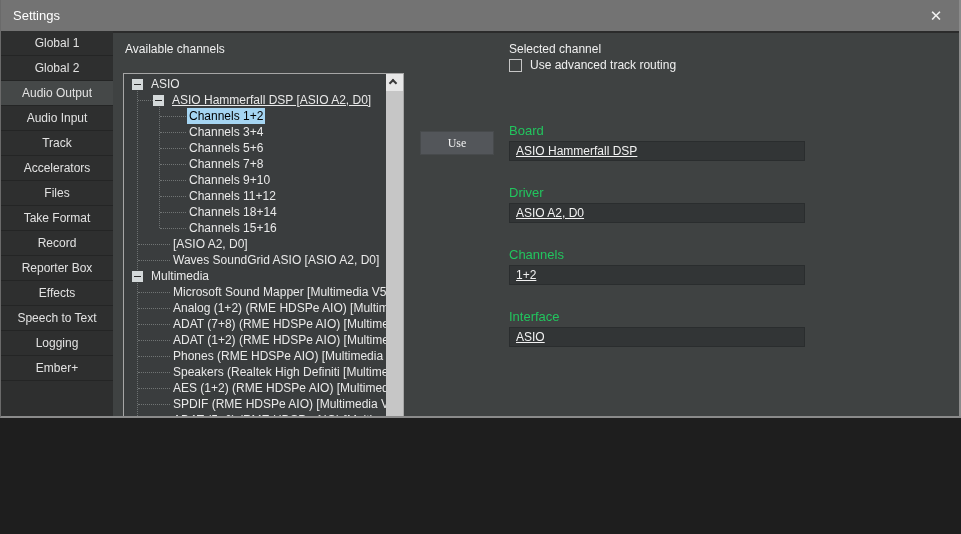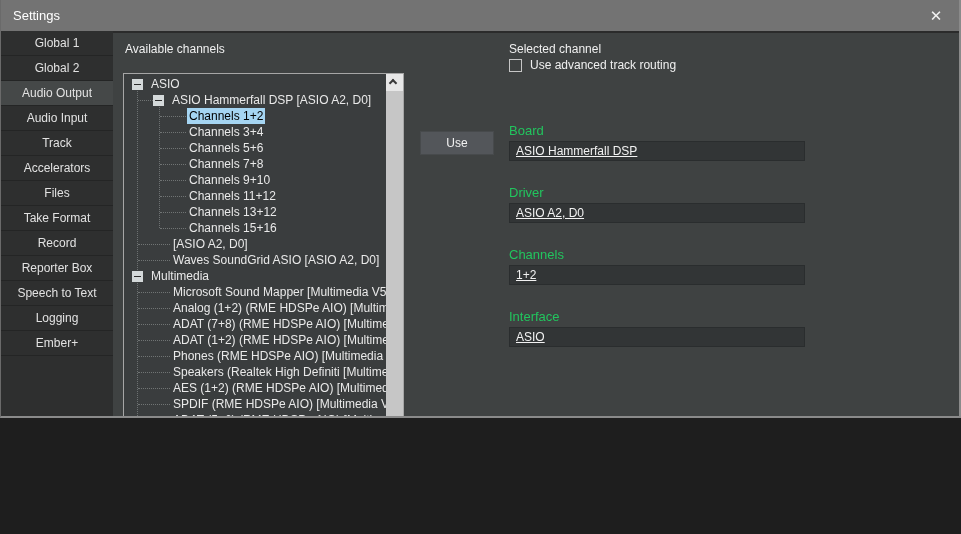--- a/index.html
+++ b/index.html
@@ -43,21 +43,21 @@
     position:absolute; left:10px; top:42px; width:281px; height:403px;
     border:1px solid #a6a6a6; background:#3a3d3e;
   }
   .tree-rows { position:absolute; left:0; top:0; right:17px; bottom:17px; overflow:hidden; padding-top:2px; }
   .tree-row {
     height:16px; display:flex; align-items:center; white-space:nowrap;
     font-size:12px; color:#e9e9e9; overflow:hidden; cursor:default;
   }
   .tree-row .stub { border-top:1px dotted #707474; height:0; flex:none; }
   .pad-root { padding-left:8px; }
-  .pad-l1e  { padding-left:14px; }  .pad-l1e .stub { width:15px; }
+  .pad-l1e  { padding-left:14px;text-decoration:underline; }  .pad-l1e .stub { width:15px; }
   .pad-l1   { padding-left:14px;text-align:center; }  .pad-l1 .stub { width:32px; margin-right:1px; }
   .pad-l2   { padding-left:36px; }  .pad-l2 .stub { width:26px; margin-right:1px; }
   .expander {
     width:11px; height:11px; flex:none; background:#d4d9da; position:relative;
     margin-right:6px;
   }
   .expander::after {
     content:""; position:absolute; left:2px; right:2px; top:5px; height:1px; background:#2b2b2b;
   }
   .tree-label { padding:1px 2px; }
@@ -76,21 +76,21 @@
   .hscroll { position:absolute; left:0; bottom:0; right:17px; height:17px; background:#393c3d; }
   .hbtn { position:absolute; top:0; width:17px; height:17px; }
   .hbtn.left { left:0; } .hbtn.right { right:0; }
   .chev.lt { left:6px; top:5px; border-color:#e8e8e8; transform:rotate(-45deg); }
   .chev.rt { left:3px; top:5px; border-color:#e8e8e8; transform:rotate(135deg); }
   .hthumb { position:absolute; left:17px; top:1px; bottom:1px; width:186px; background:#c9c9c9; }
   
   .use-btn {
     position:absolute; left:307px; top:100px; width:74px; height:24px;
     background:#53565a; color:#f2f2f2; border:1px solid #474a4c; font-size:12px;
-    font-family:Liberation Sans, sans-serif;
+    font-family:Liberation Serif, serif;
   }
   
   .right-panel { position:absolute; left:396px; top:0; width:296px; }
   .section-label { position:absolute; left:0; top:11px; font-size:12px; color:#f0f0f0; }
   .chk-row { position:absolute; left:0; top:27px; display:flex; align-items:center; font-size:12px; color:#f0f0f0; cursor:default;justify-content:space-between; }
   .chk { width:13px; height:13px; border:1px solid #c6c6c6; background:transparent; margin-right:8px; flex:none; }
   .fields { position:absolute; left:0; top:68px; width:296px; }
   .field-group { margin-bottom:11px; }
   .field-label { font-size:13px; color:#22c55e; height:14px; margin-bottom:4px;margin-top:24px; }
   .field-box {
@@ -119,20 +119,21 @@
       <div class="side-item">Global 1</div>
       <div class="side-item">Global 2</div>
       <div class="side-item selected">Audio Output</div>
       <div class="side-item">Audio Input</div>
       <div class="side-item">Track</div>
       <div class="side-item">Accelerators</div>
       <div class="side-item">Files</div>
       <div class="side-item">Take Format</div>
       <div class="side-item">Record</div>
       <div class="side-item">Reporter Box</div>
+      <div class="side-item">Effects</div>
       <div class="side-item">Speech to Text</div>
       <div class="side-item">Logging</div>
       <div class="side-item">Ember+</div>
     </div>
 
   <div class="content">
     <div class="topline"></div>
     <div class="avail-label">Available channels</div>
 
     <div class="listbox">
@@ -167,21 +168,21 @@
           <div class="tree-row pad-l2">
     <span class="stub"></span>
             <span class="tree-label">Channels 9+10</span>
   </div>
           <div class="tree-row pad-l2">
     <span class="stub"></span>
             <span class="tree-label">Channels 11+12</span>
   </div>
           <div class="tree-row pad-l2">
     <span class="stub"></span>
-            <span class="tree-label">Channels 13+12</span>
+            <span class="tree-label">Channels 18+14</span>
   </div>
           <div class="tree-row pad-l2">
     <span class="stub"></span>
             <span class="tree-label">Channels 15+16</span>
   </div>
           <div class="tree-row pad-l1">
     <span class="stub"></span>
             <span class="tree-label">[ASIO A2, D0]</span>
   </div>
           <div class="tree-row pad-l1">

